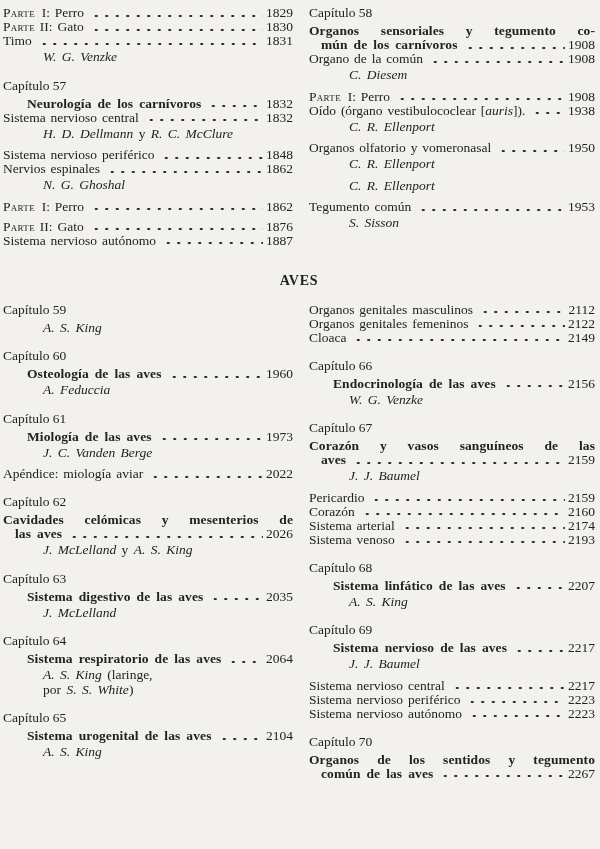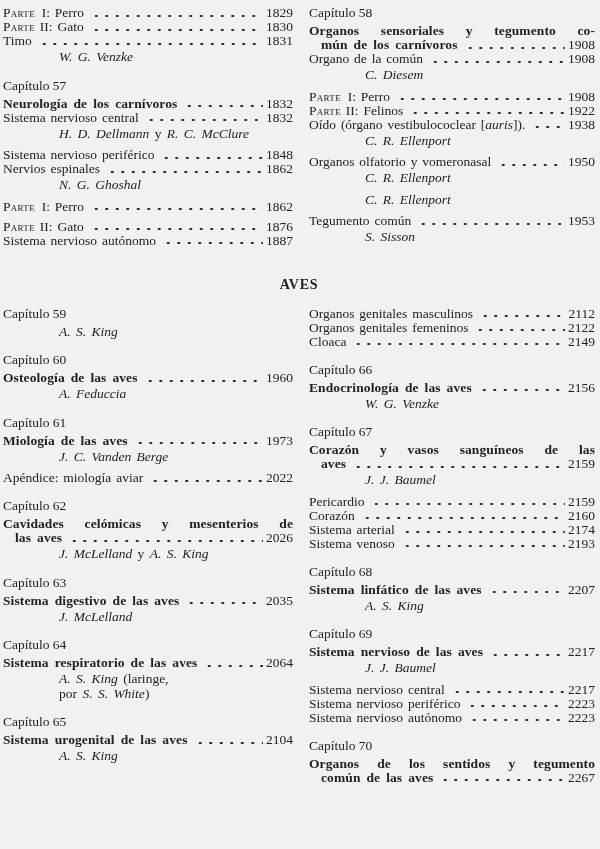--- a/index.html
+++ b/index.html
@@ -16,40 +16,40 @@
   .col { flex: none; }
   .col.left  { width: 290px; }
   .col.right { width: 286px; }
   .col > :first-child { margin-top: 0; }
 
   .chapter { margin: 14px 0 4px; }
 
   .row { display: flex; align-items: center; }
   .row.gap { margin-top: 6px; }
   .t { flex: 0 1 auto; word-spacing: 1.5px; }
-  .row.b .t { font-weight: bold; word-spacing: 2.5px; letter-spacing: 0.1px; }
+  .row.b .t { font-weight: bold; word-spacing: 2.5px; letter-spacing: 0.1px; margin-left: 24px; }
   .sc { font-variant: small-caps; letter-spacing: 0.3px; }
   .it { font-style: italic; }
   .up { font-style: normal; }
 
   .leader {
     flex: 1 1 auto; align-self: stretch; min-width: 6px;
     margin-left: 5px;
     background-image: radial-gradient(circle, var(--dot) 1.05px, rgba(0,0,0,0) 1.5px);
     background-size: 10.5px 4px;
     background-repeat: repeat-x;
     background-position: 2px calc(100% - 2.5px);
   }
   .pg { flex: none; min-width: 30px; text-align: right; padding-left: 2px; }
 
   .e2 { }
   .e2 .l1 { font-weight: bold; text-align: justify; text-align-last: justify; word-spacing: 2px; letter-spacing: 0.1px; }
   .e2 .t { font-weight: bold; padding-left: 12px; word-spacing: 2.5px; letter-spacing: 0.1px; }
 
-  .author { margin: 2px 0 7px 56px; word-spacing: 2px; }
+  .author { margin: 2px 0 7px 40px; word-spacing: 2px; }
   .author .aline { line-height: 14.5px; }
 
   .heading {
     text-align: center; font-weight: bold;
     font-size: 14px; letter-spacing: 0.8px;
     margin: 26px 0 15px;
   }
 </style>
 </head>
 <body style="background-color: rgb(242, 241, 238); color: rgb(34, 34, 34);">
@@ -135,25 +135,20 @@
         </div>
         <div class="author">
           <div class="aline"><span class="it">C. Diesem</span></div>
         </div>
         <div class="row">
           <span class="t"><span class="sc">Parte</span> I: Perro</span>
           <span class="leader"></span>
           <span class="pg">1908</span>
         </div>
         <div class="row">
-          <span class="t"><span class="sc">Parte</span> II: Felinos</span>
-          <span class="leader"></span>
-          <span class="pg">1922</span>
-        </div>
-        <div class="row">
           <span class="t"><span class="up">Oído (órgano vestibulococlear [</span><span class="it">auris</span><span class="up">]).</span></span>
           <span class="leader"></span>
           <span class="pg">1938</span>
         </div>
         <div class="author">
           <div class="aline"><span class="it">C. R. Ellenport</span></div>
         </div>
         <div class="row">
           <span class="t">Organos olfatorio y vomeronasal</span>
           <span class="leader"></span>

